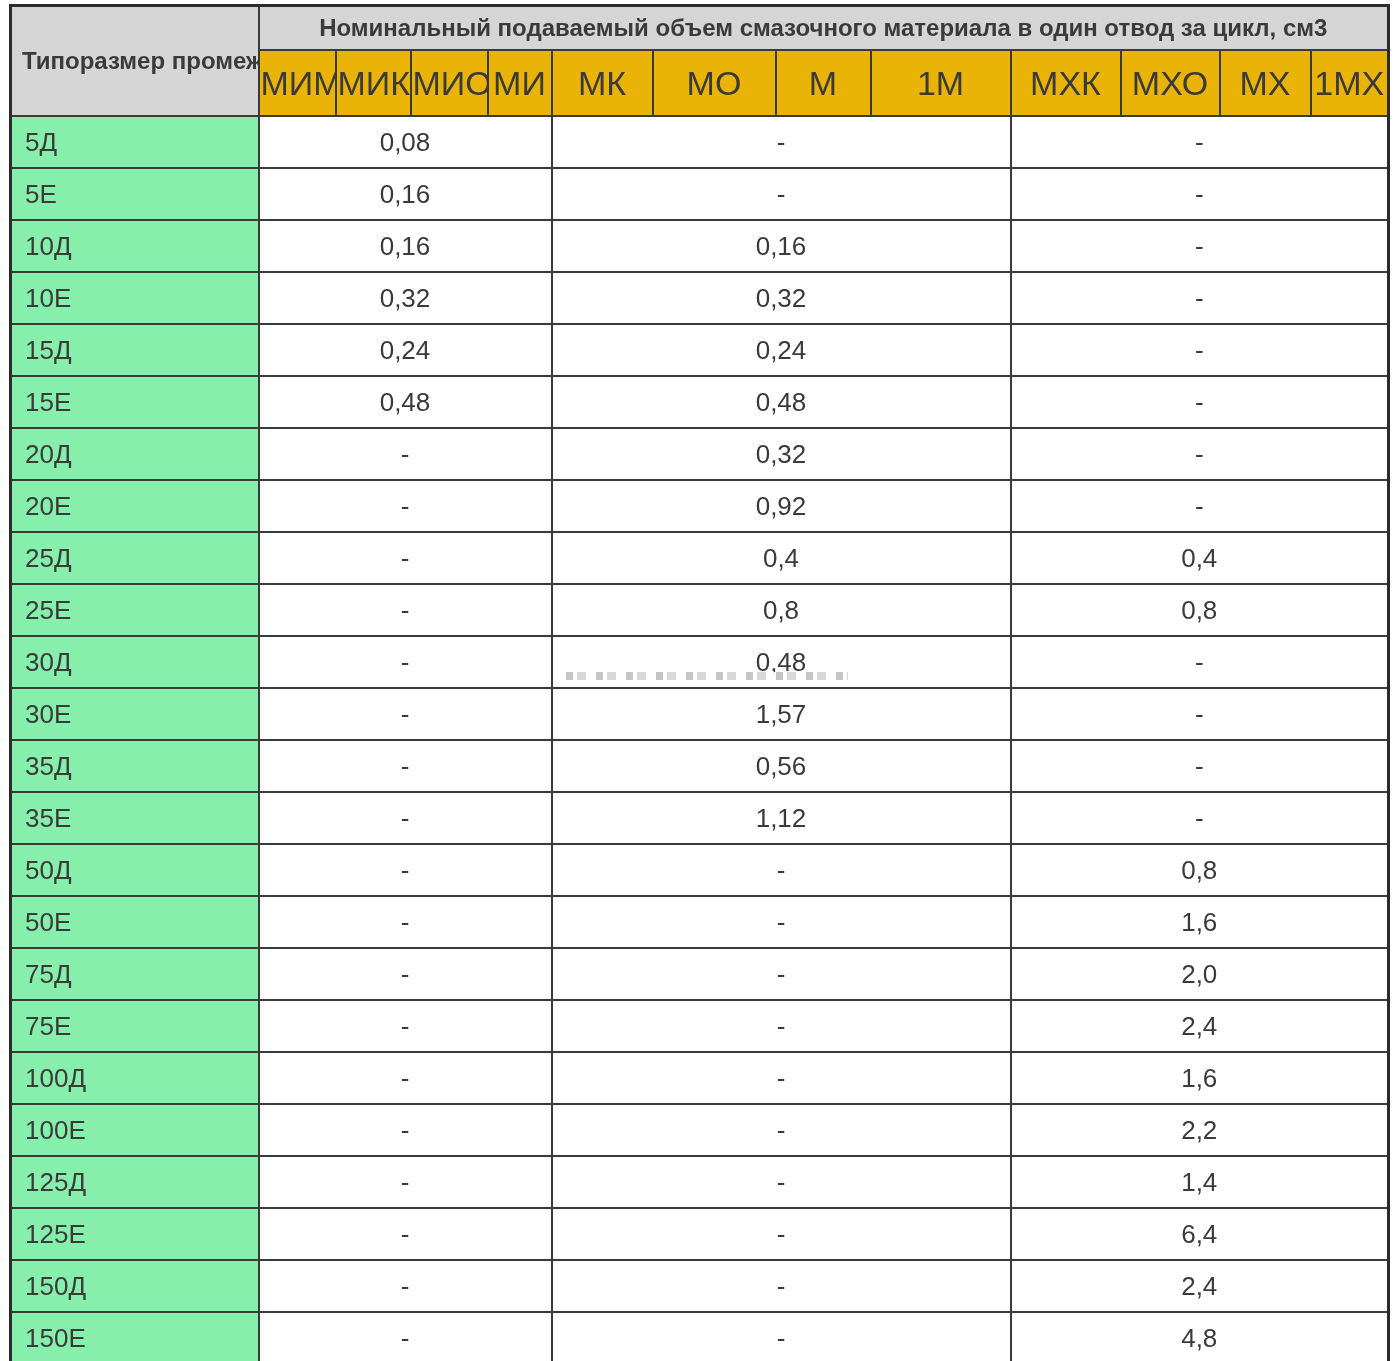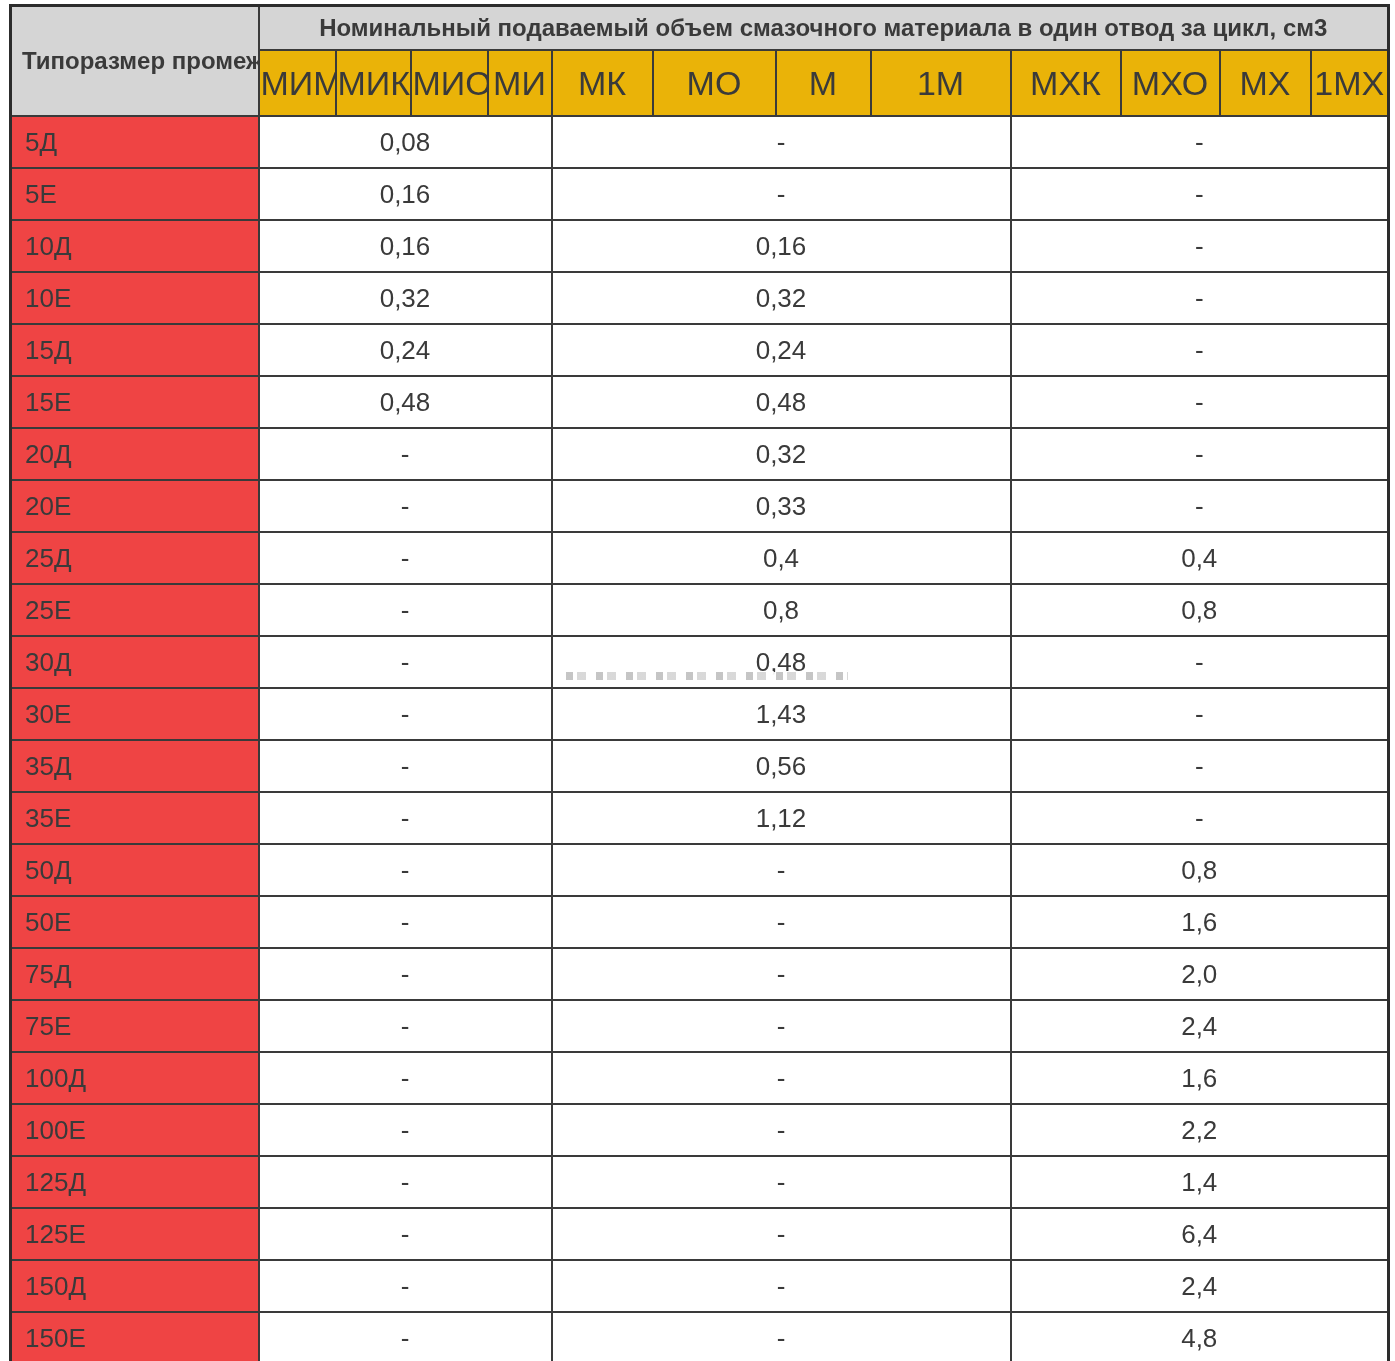--- a/index.html
+++ b/index.html
@@ -55,21 +55,21 @@
     vertical-align: middle;
     height: 62px;
     background: #eab308;
   }
   td.rowlabel {
     font-size: 26px;
     text-align: left;
     vertical-align: middle;
     padding-left: 13px;
     height: 48px;
-    background: #ef4444;
+    background: #86efac;
   }
   td.val {
     font-size: 26px;
     text-align: center;
     vertical-align: middle;
     background: #ffffff;
   }
   .watermark {
     position: absolute;
     left: 556px;
@@ -173,21 +173,21 @@
   <tr>
     <td class="rowlabel">20Д</td>
     <td class="val" colspan="4">-</td>
     <td class="val" colspan="4">0,32</td>
     <td class="val" colspan="4">-</td>
   </tr>
 
   <tr>
     <td class="rowlabel">20Е</td>
     <td class="val" colspan="4">-</td>
-    <td class="val" colspan="4">0,33</td>
+    <td class="val" colspan="4">0,92</td>
     <td class="val" colspan="4">-</td>
   </tr>
 
   <tr>
     <td class="rowlabel">25Д</td>
     <td class="val" colspan="4">-</td>
     <td class="val" colspan="4">0,4</td>
     <td class="val" colspan="4">0,4</td>
   </tr>
 
@@ -201,21 +201,21 @@
   <tr>
     <td class="rowlabel">30Д</td>
     <td class="val" colspan="4">-</td>
     <td class="val" colspan="4">0,48</td>
     <td class="val" colspan="4">-</td>
   </tr>
 
   <tr>
     <td class="rowlabel">30Е</td>
     <td class="val" colspan="4">-</td>
-    <td class="val" colspan="4">1,43</td>
+    <td class="val" colspan="4">1,57</td>
     <td class="val" colspan="4">-</td>
   </tr>
 
   <tr>
     <td class="rowlabel">35Д</td>
     <td class="val" colspan="4">-</td>
     <td class="val" colspan="4">0,56</td>
     <td class="val" colspan="4">-</td>
   </tr>
 

